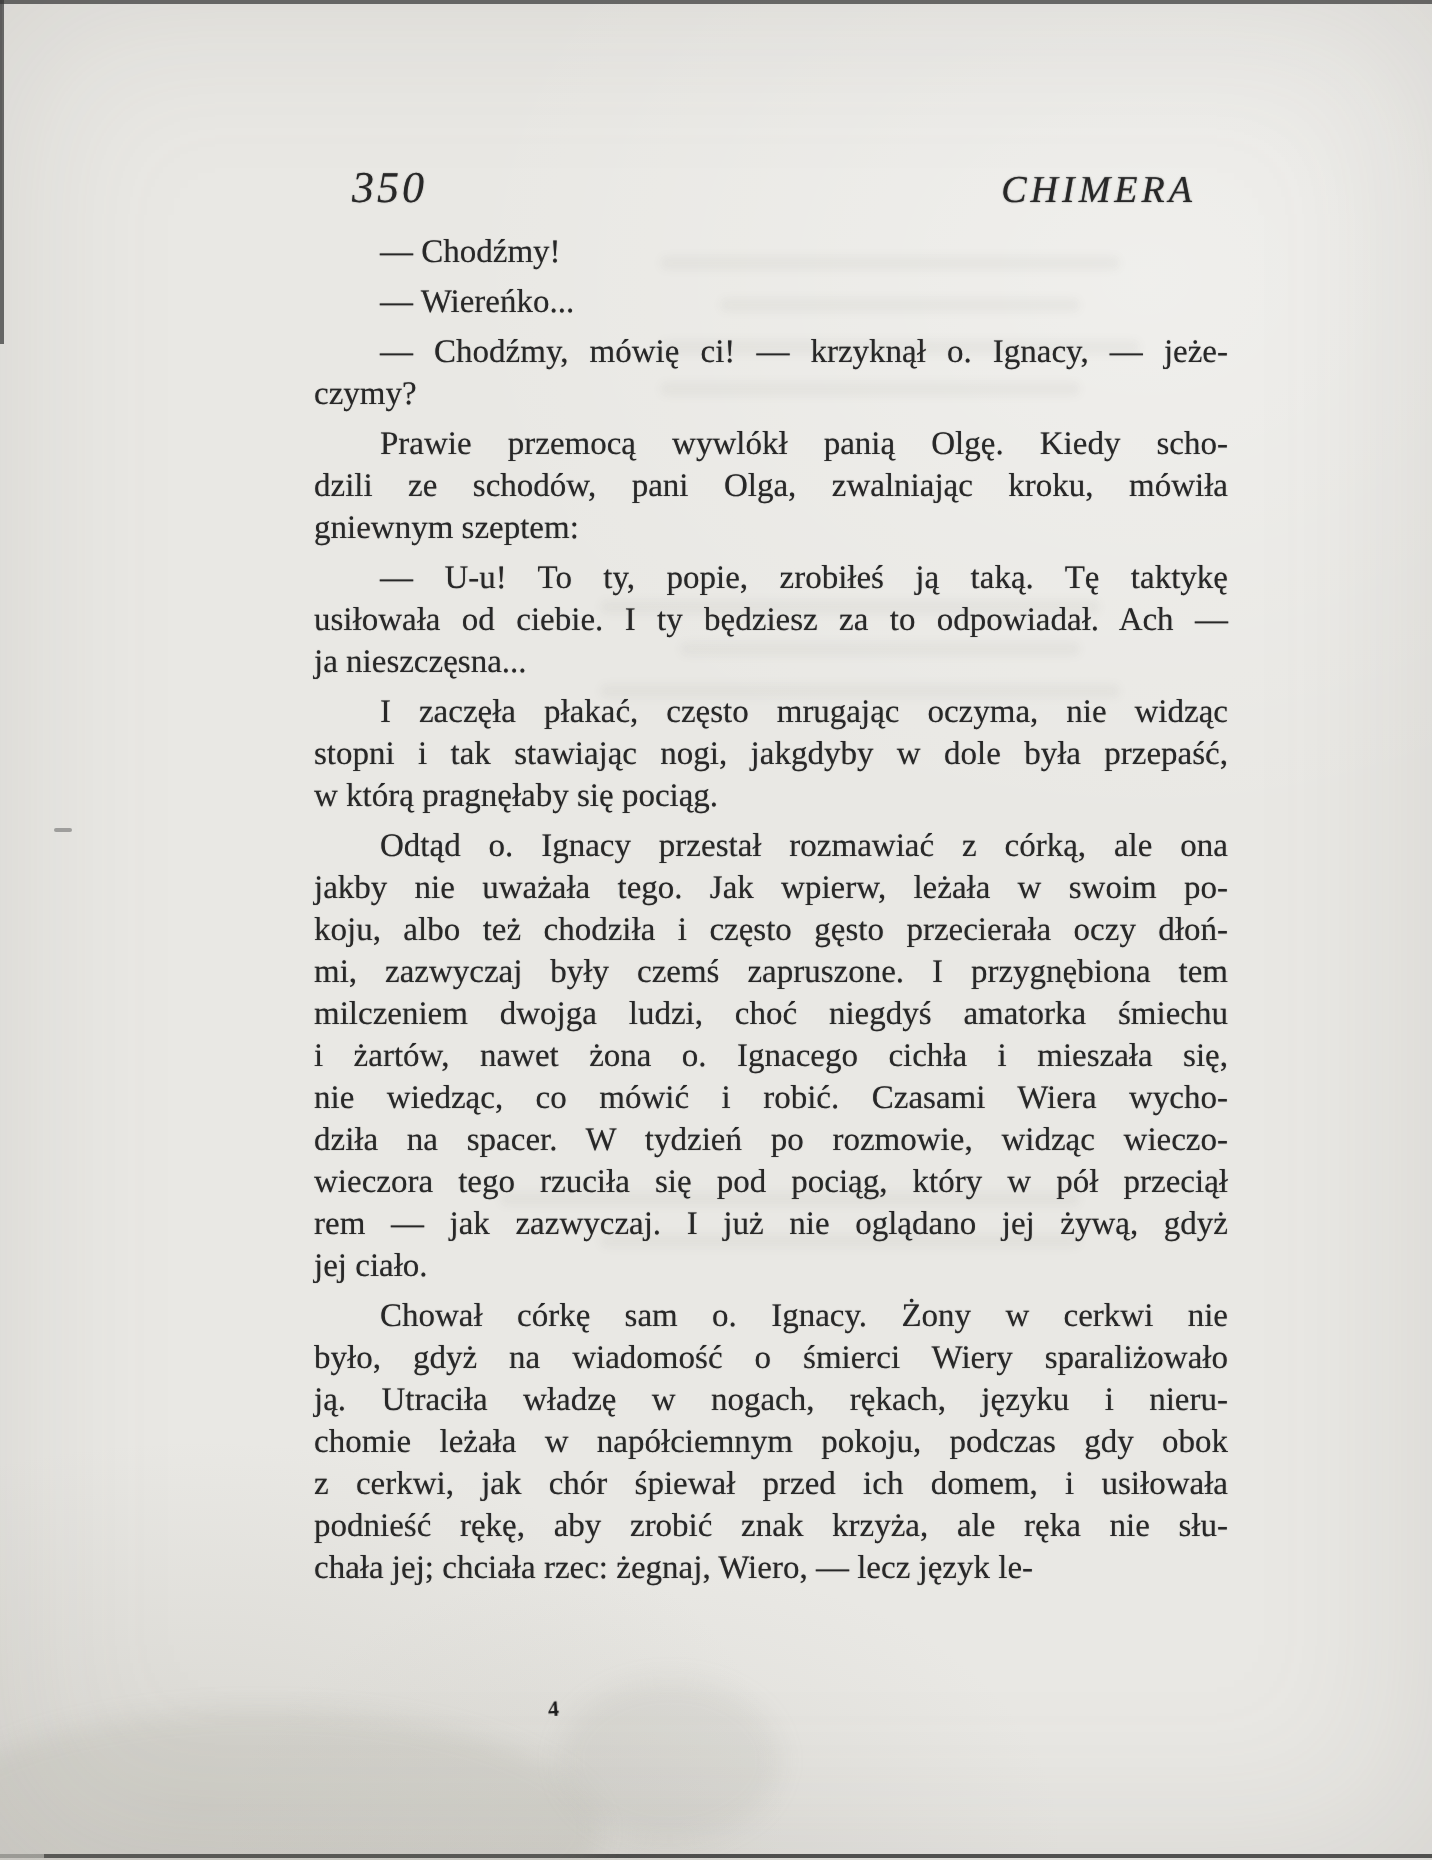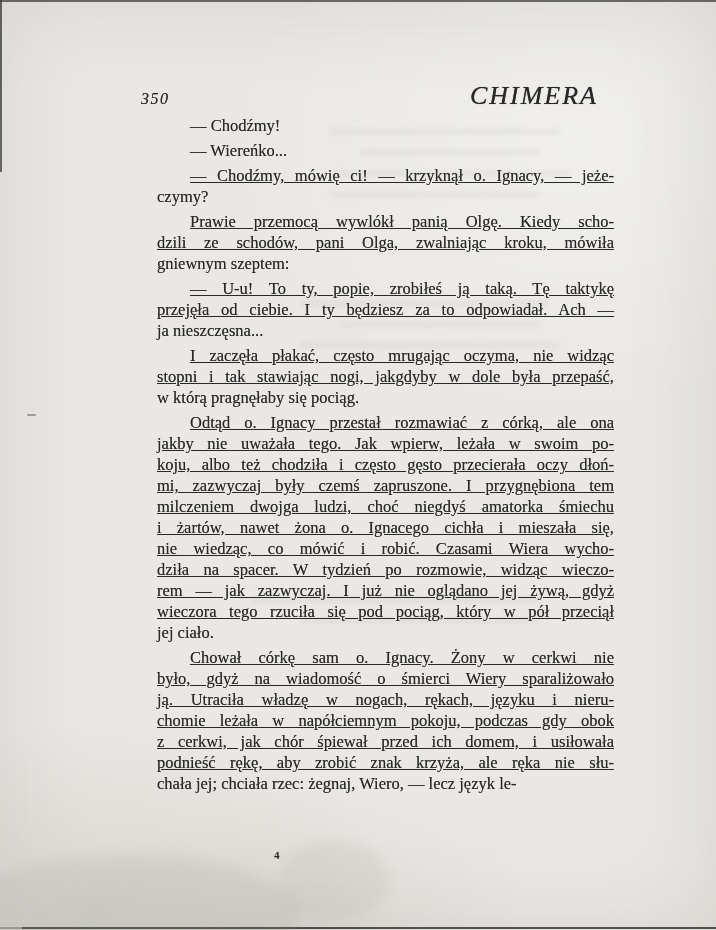--- a/index.html
+++ b/index.html
@@ -32,32 +32,32 @@
     display: block; height: 7px; margin-bottom: 14px;
     background: rgba(110,108,100,0.10); border-radius: 3px;
   }
   .stain { position: absolute; border-radius: 50%; filter: blur(6px); }
   
   .header {
     position: absolute; left: 141px; top: 81px; width: 457px;
     display: flex; justify-content: space-between; align-items: baseline;
     font-style: italic;
   }
-  .folio { font-size: 16px; letter-spacing: 1.5px; text-shadow: 0 0 0.6px rgba(40,40,40,0.65); }
-  .running-title { font-size: 26px; letter-spacing: 2px; text-shadow: 0 0 0.7px rgba(30,30,30,0.8); }
+  .folio { font-size: 22px; letter-spacing: 1.5px; text-shadow: 0 0 0.6px rgba(40,40,40,0.65); margin-left: 35px; }
+  .running-title { font-size: 19px; letter-spacing: 2px; text-shadow: 0 0 0.7px rgba(30,30,30,0.8); }
   
   .textblock {
     position: absolute; left: 141px; top: 115px; width: 457px;
     font-size: 16.5px; line-height: 21px;
     text-shadow: 0 0 0.5px rgba(40,40,40,0.6);
     margin-left: 16px;
   }
   .para + .para { margin-top: 4px; }
   .line { text-align: justify; white-space: normal; }
-  .line.full { text-align-last: justify; text-decoration: underline; }
+  .line.full { text-align-last: justify; }
   .line.first { text-indent: 33px; }
   
   .signature-mark {
     position: absolute; left: 274px; top: 849px;
     font-size: 11px; font-weight: bold; color: #1d1d1d;
     filter: blur(0.3px); transform: rotate(-4deg);
   }
 </style>
 </head>
 <body>
@@ -105,39 +105,39 @@
         <div class="line first full">— Chodźmy, mówię ci! — krzyknął o. Ignacy, — jeże-</div>
         <div class="line">czymy?</div>
       </div>
       <div class="para">
         <div class="line first full">Prawie przemocą wywlókł panią Olgę.  Kiedy scho-</div>
         <div class="line full">dzili ze schodów, pani Olga, zwalniając kroku, mówiła</div>
         <div class="line">gniewnym szeptem:</div>
       </div>
       <div class="para">
         <div class="line first full">— U-u!  To ty, popie, zrobiłeś ją taką.  Tę taktykę</div>
-        <div class="line full">przejęła od ciebie. I ty będziesz za to odpowiadał.  Ach —</div>
+        <div class="line full">usiłowała od ciebie. I ty będziesz za to odpowiadał.  Ach —</div>
         <div class="line">ja nieszczęsna...</div>
       </div>
       <div class="para">
         <div class="line first full">I zaczęła płakać, często mrugając oczyma, nie widząc</div>
         <div class="line full">stopni i tak stawiając nogi, jakgdyby w dole była przepaść,</div>
         <div class="line">w którą pragnęłaby się pociąg.</div>
       </div>
       <div class="para">
         <div class="line first full">Odtąd o. Ignacy przestał rozmawiać z córką, ale ona</div>
         <div class="line full">jakby nie uważała tego.  Jak wpierw, leżała w swoim po-</div>
         <div class="line full">koju, albo też chodziła i często gęsto przecierała oczy dłoń-</div>
         <div class="line full">mi, zazwyczaj były czemś zapruszone.  I przygnębiona tem</div>
         <div class="line full">milczeniem dwojga ludzi, choć niegdyś amatorka śmiechu</div>
         <div class="line full">i żartów, nawet żona o. Ignacego cichła i mieszała się,</div>
         <div class="line full">nie wiedząc, co mówić i robić.  Czasami Wiera wycho-</div>
         <div class="line full">dziła na spacer.  W tydzień po rozmowie, widząc wieczo-</div>
+        <div class="line full">wieczora tego rzuciła się pod pociąg, który w pół przeciął</div>
         <div class="line full">rem — jak zazwyczaj.  I już nie oglądano jej żywą, gdyż</div>
-        <div class="line full">wieczora tego rzuciła się pod pociąg, który w pół przeciął</div>
         <div class="line">jej ciało.</div>
       </div>
       <div class="para">
         <div class="line first full">Chował córkę sam o. Ignacy.  Żony w cerkwi nie</div>
         <div class="line full">było, gdyż na wiadomość o śmierci Wiery sparaliżowało</div>
         <div class="line full">ją.  Utraciła władzę w nogach, rękach,  języku i nieru-</div>
         <div class="line full">chomie leżała w napółciemnym pokoju, podczas gdy obok</div>
         <div class="line full">z cerkwi, jak chór śpiewał przed ich domem, i usiłowała</div>
         <div class="line full">podnieść rękę, aby zrobić znak krzyża, ale ręka nie słu-</div>
         <div class="line">chała jej; chciała rzec: żegnaj, Wiero, — lecz język le-</div>

